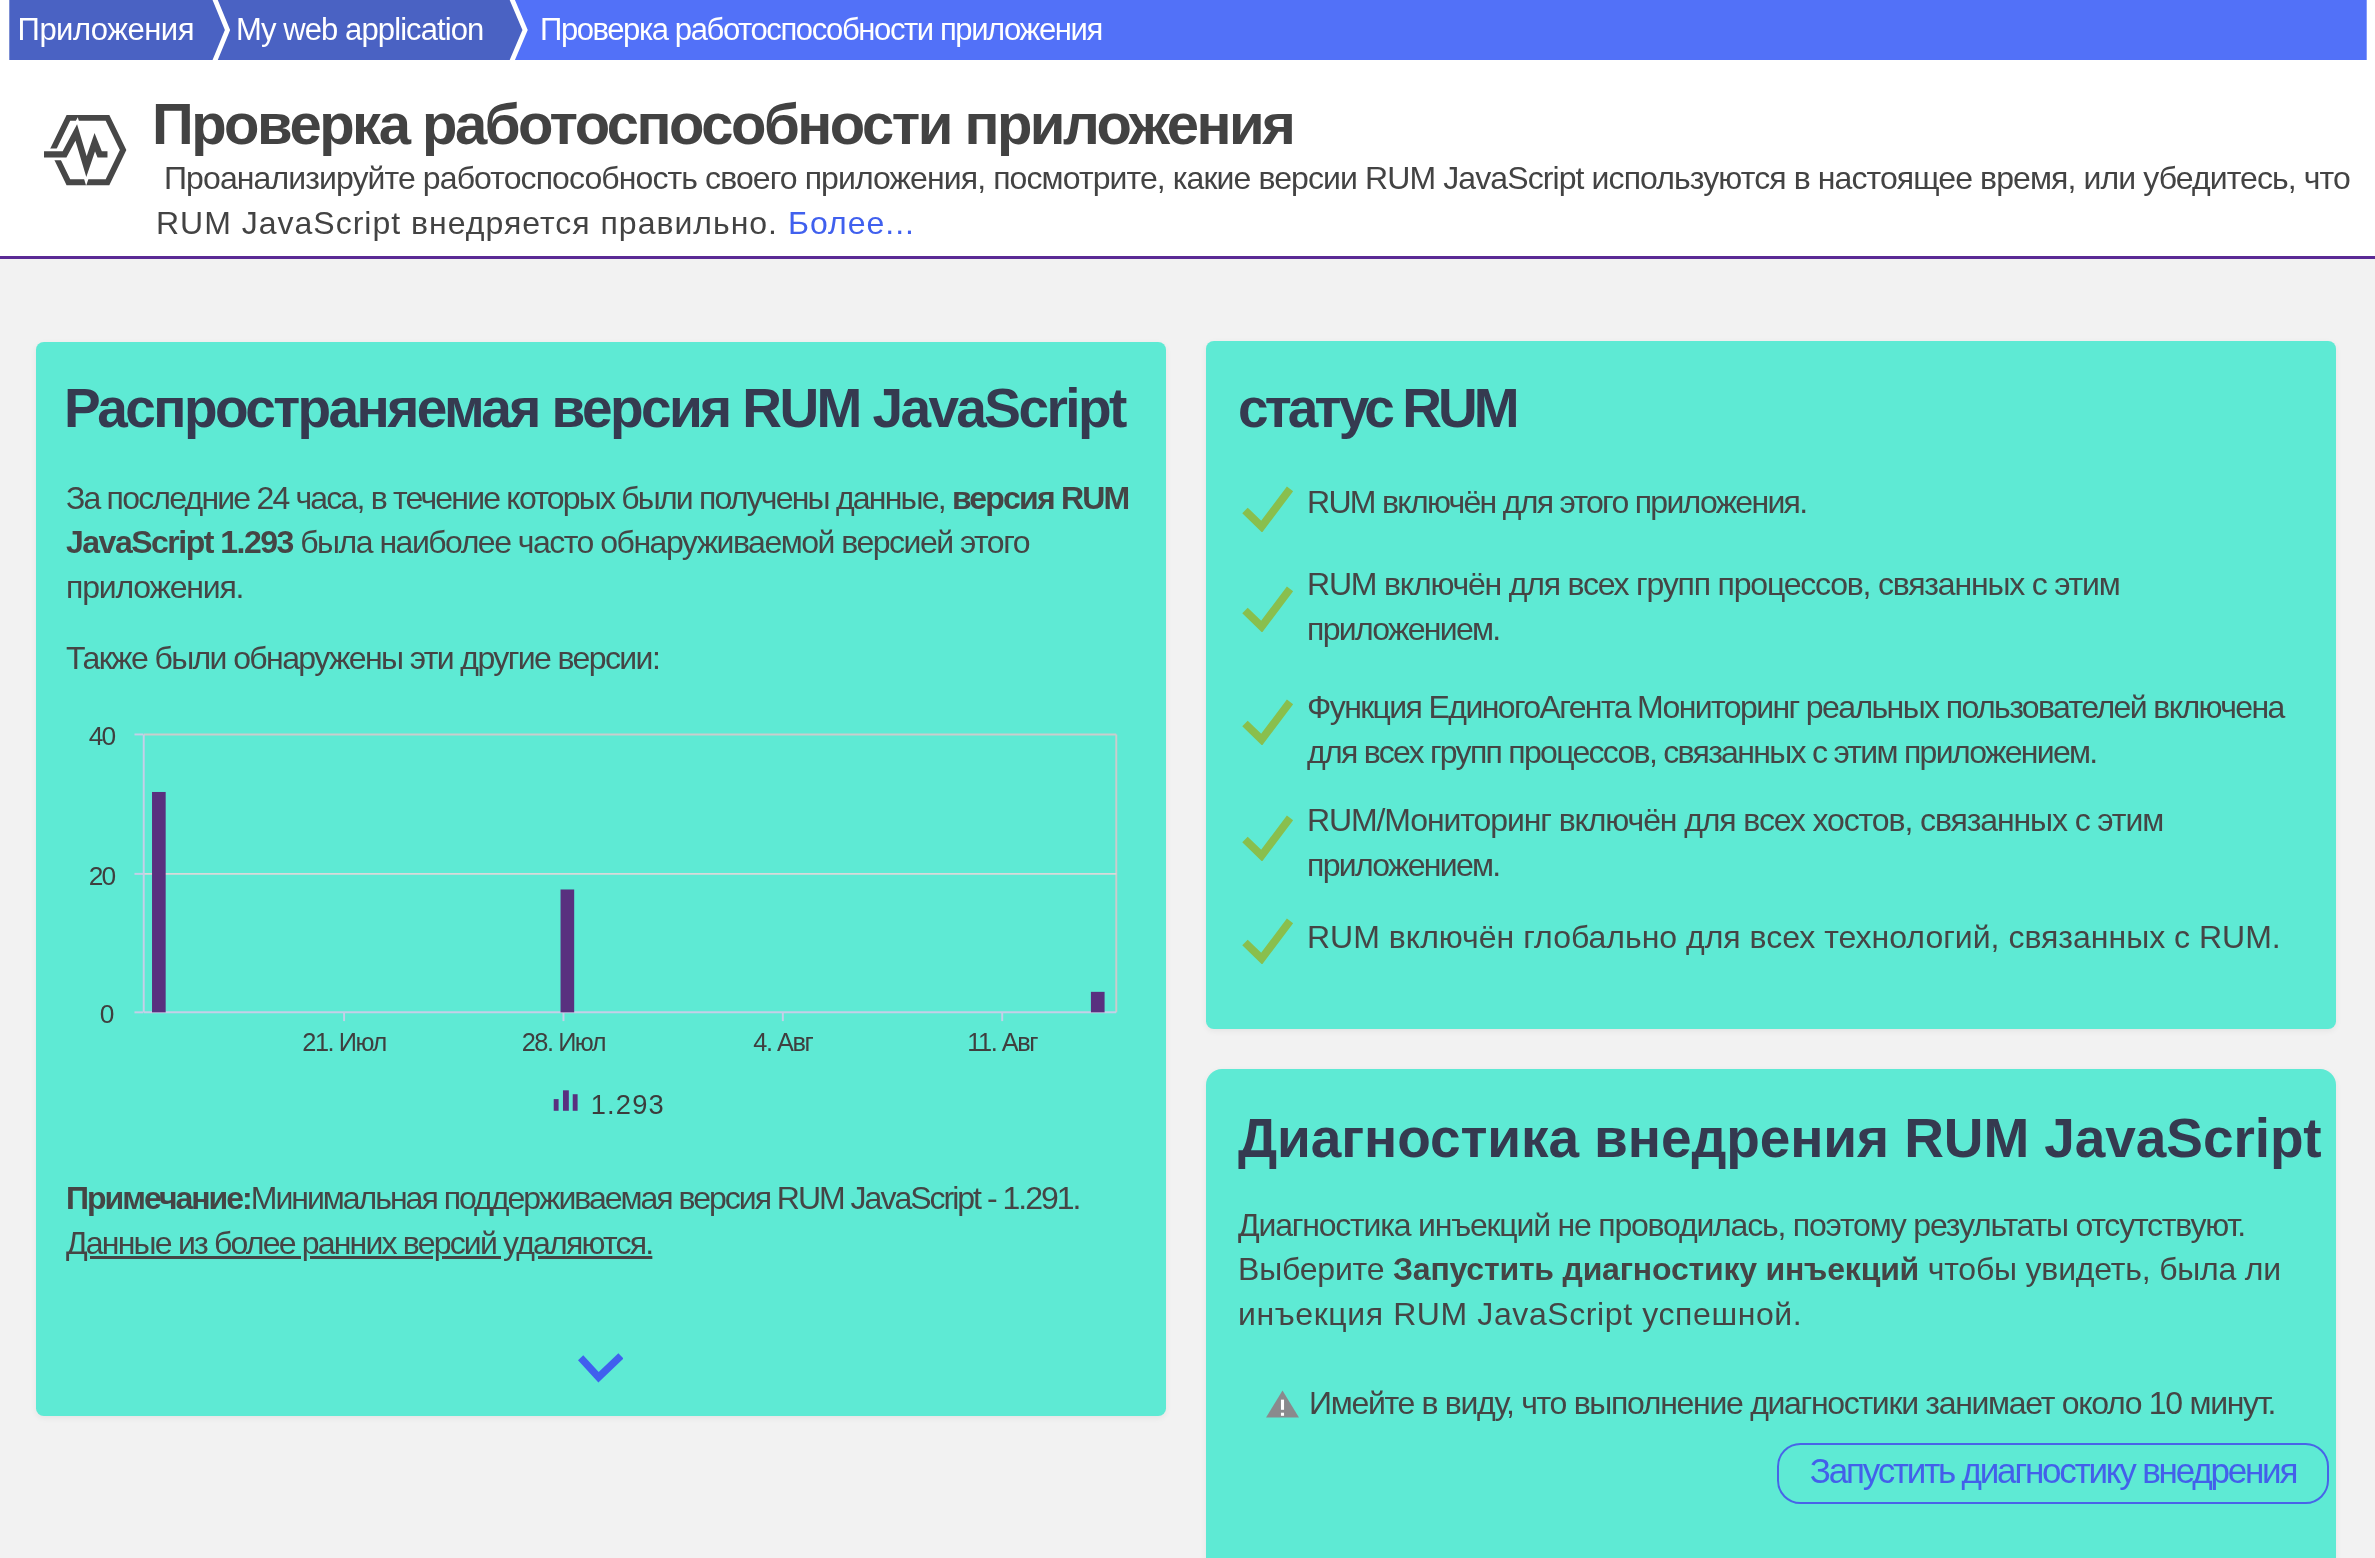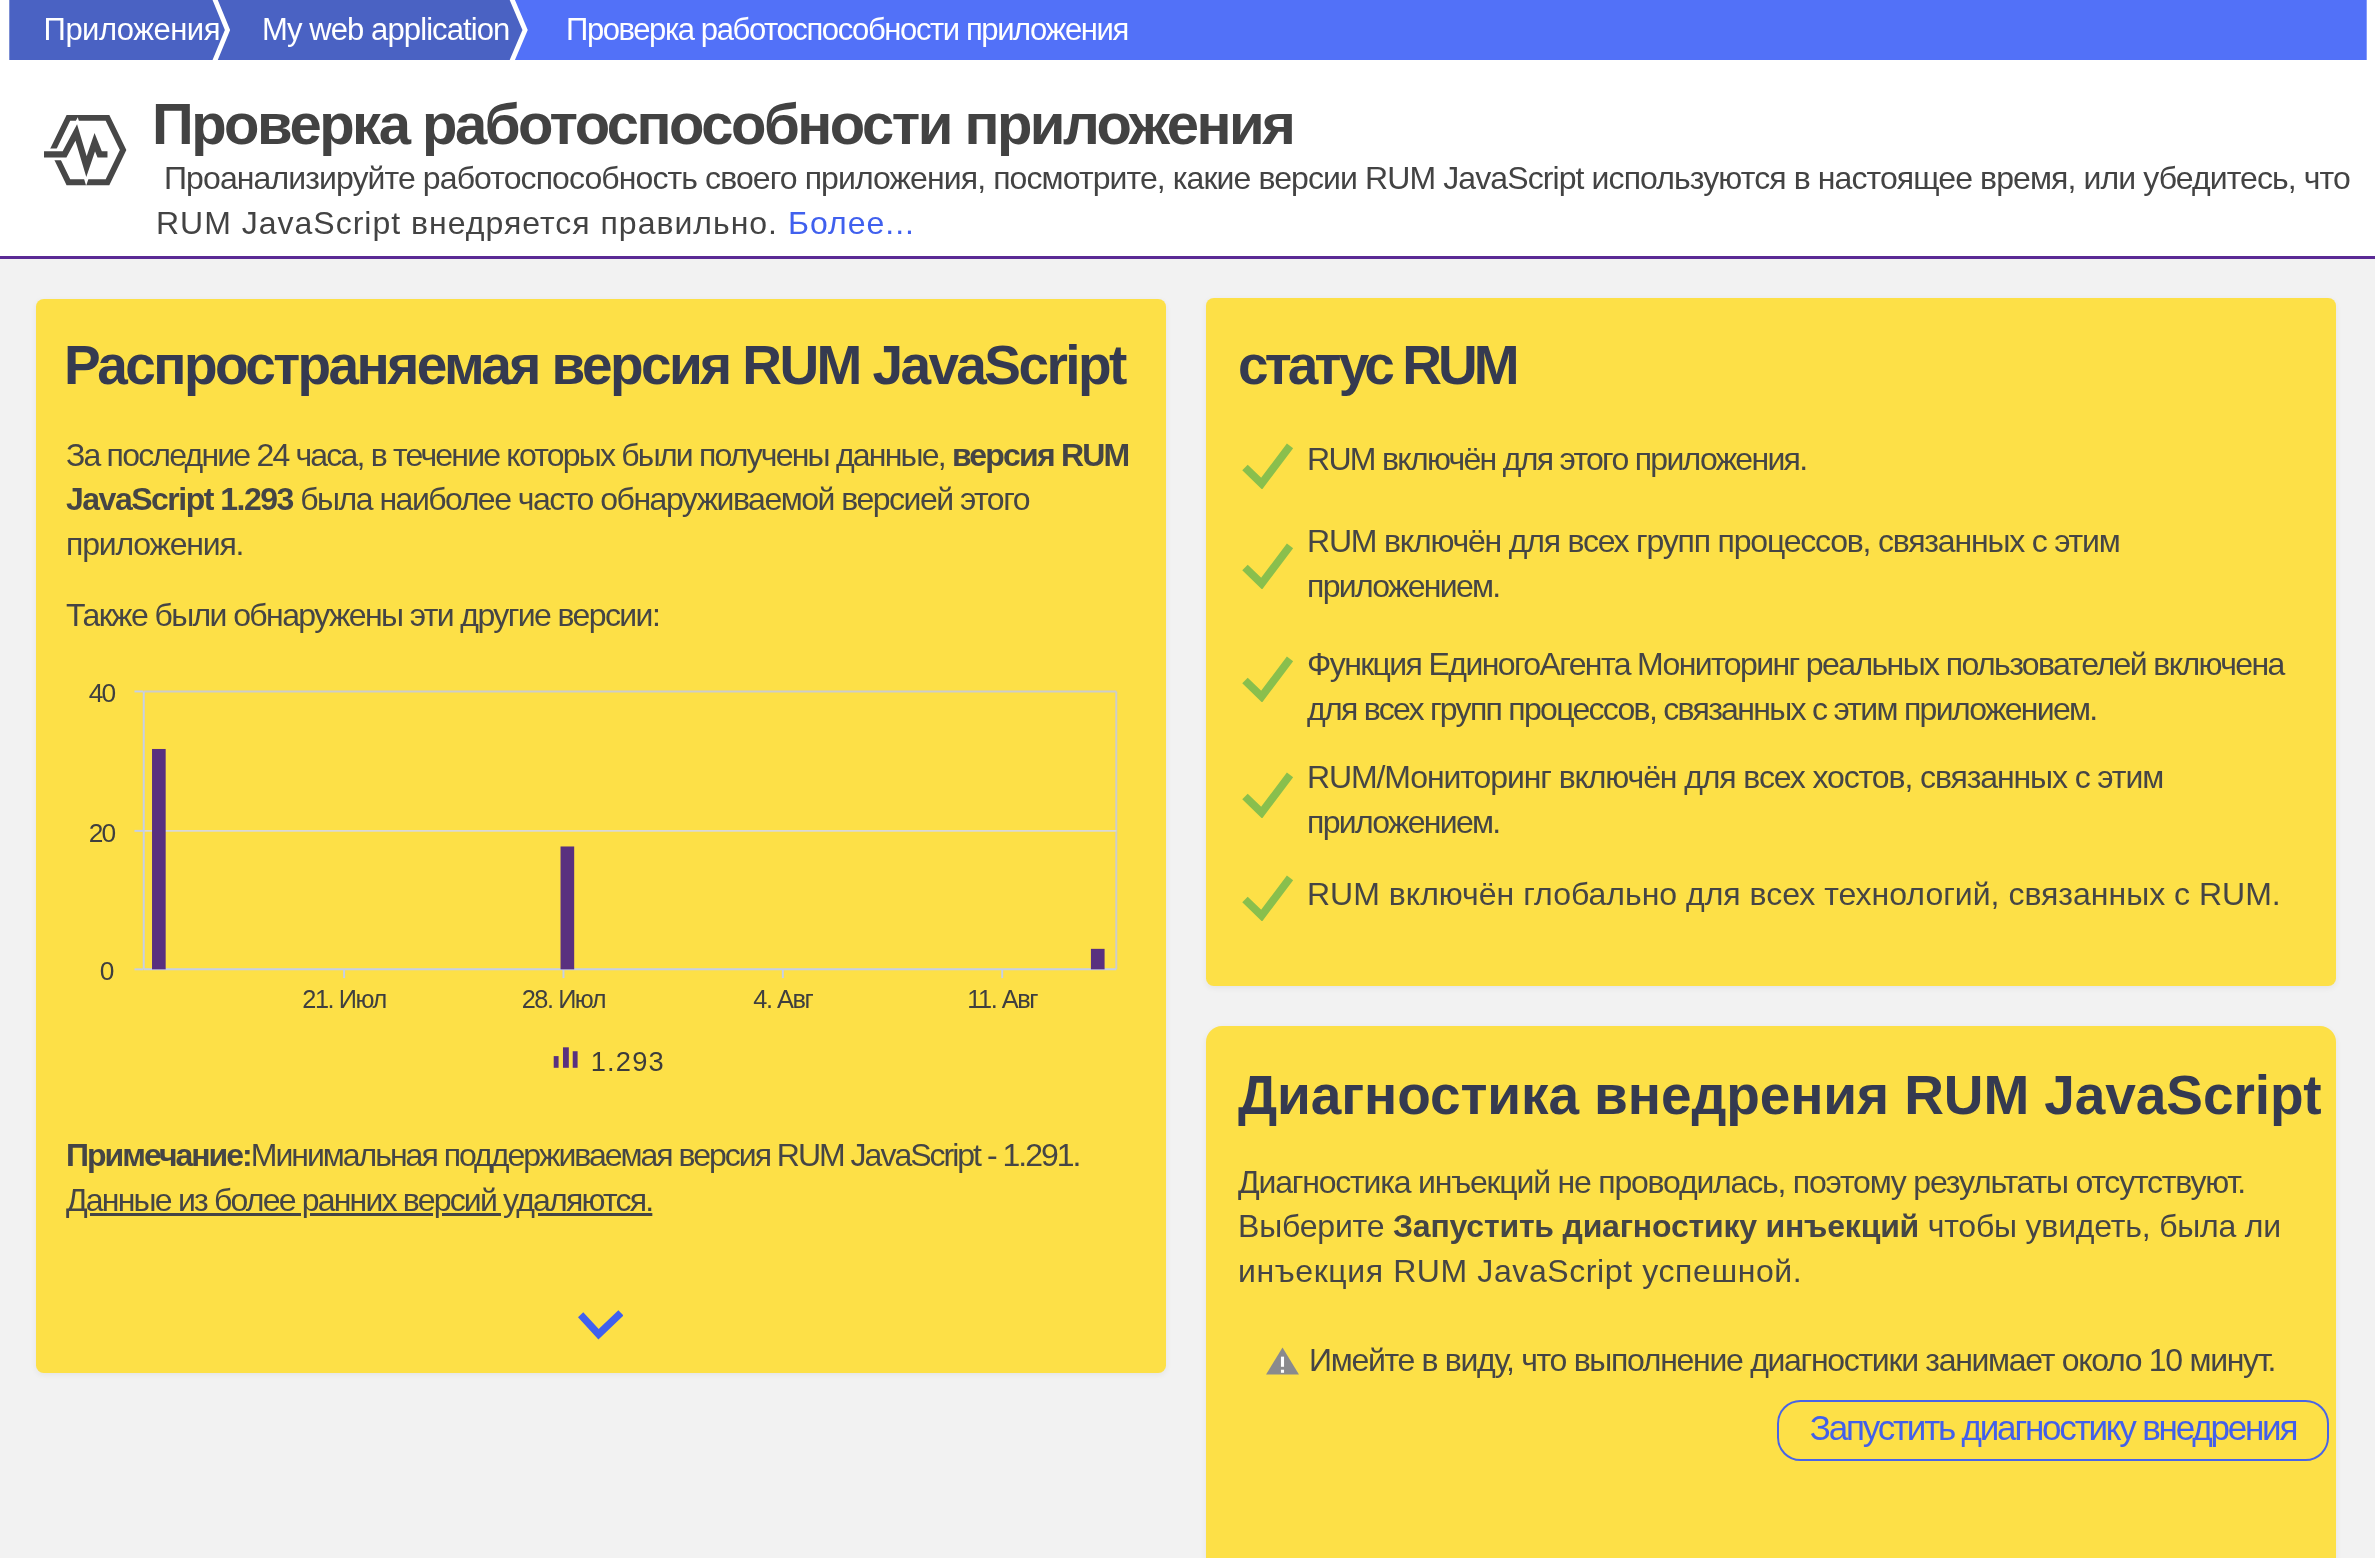--- a/index.html
+++ b/index.html
@@ -1,22 +1,22 @@
 <!DOCTYPE html>
 <html lang="ru"><head>
 <meta charset="utf-8">
 <style>
   * { margin:0; padding:0; box-sizing:border-box; }
   html,body { width:2376px; height:1558px; background:#fff; font-family:"Liberation Sans", sans-serif; overflow:hidden; }
   .abs { position:absolute; }
   body { position:relative; }
-  .crumbtxt { position:absolute; top:0; height:60px; line-height:60px; font-size:31px; color:#fff; white-space:nowrap;margin-left:26px; }
+  .crumbtxt { position:absolute; top:0; height:60px; line-height:60px; font-size:31px; color:#fff; white-space:nowrap; }
   .graybg { position:absolute; left:0; top:259px; width:2376px; height:1299px; background:#f2f2f2; }
   .purpleline { position:absolute; left:0; top:256px; width:2376px; height:2.9px; background:#5a2a95; }
-  .card { position:absolute; background:#fde047; border-radius:7.8px; box-shadow:0 2px 5.9px rgba(0,0,0,0.06); }
+  .card { position:absolute; background:#5eead4; border-radius:7.8px; box-shadow:0 2px 5.9px rgba(0,0,0,0.06);margin-top:43px; }
   h1 { font-size:58px; font-weight:bold; color:#424242; white-space:nowrap; letter-spacing:-2.5px; }
   .h2 { font-size:55px; font-weight:bold; color:#353a50; white-space:nowrap; line-height:62px; }
   .bt { position:absolute; font-size:32px; line-height:45px; color:#454545; white-space:nowrap; }
   .blue { color:#4060ee; }
 </style>
 </head>
 <body>
 
   <svg class="abs" style="left:0;top:0" width="2376" height="60" viewBox="0 0 2436 62">
     <rect x="0" y="0" width="560" height="62" fill="#4a62c3"></rect>

